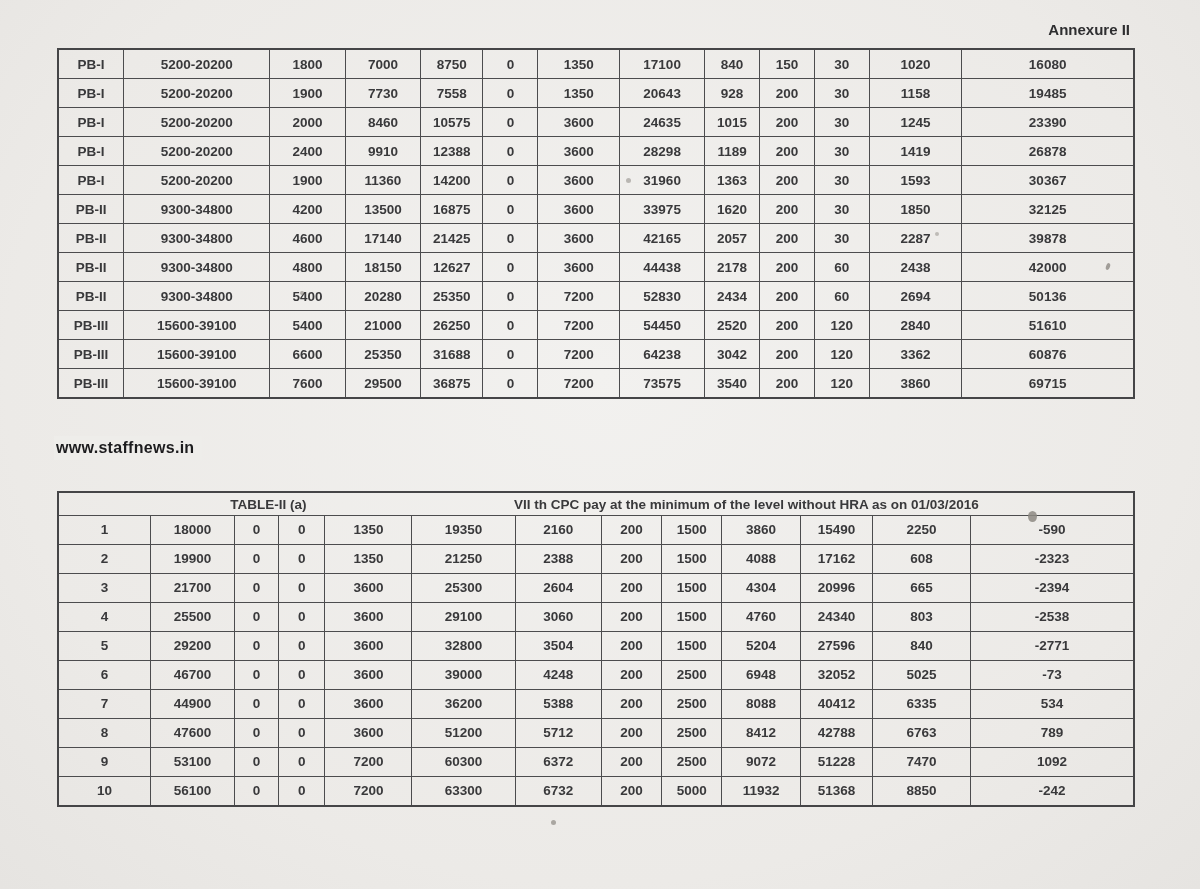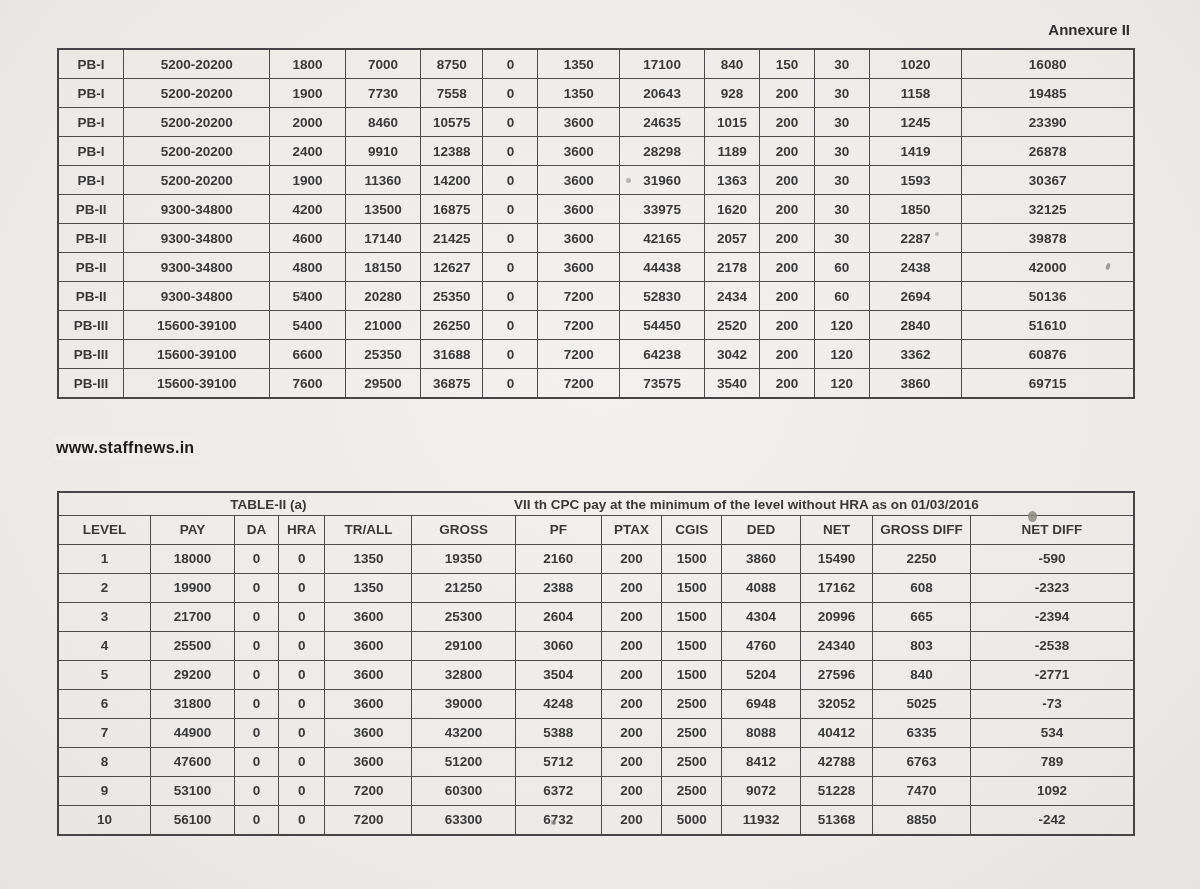--- a/index.html
+++ b/index.html
@@ -312,35 +312,20 @@
       <col style="width:9.1%">
     <col style="width:15.2%">
   </colgroup>
   <tbody>
     <tr class="title-row">
       <td colspan="13">
         <span class="title-label">TABLE-II (a)</span>
         <span class="title-text">VII th CPC pay at the minimum of the level without HRA as on 01/03/2016</span>
       </td>
     </tr>
-    <tr>
-      <th>LEVEL</th>
-      <th>PAY</th>
-      <th>DA</th>
-      <th>HRA</th>
-      <th>TR/ALL</th>
-      <th>GROSS</th>
-      <th>PF</th>
-      <th>PTAX</th>
-      <th>CGIS</th>
-      <th>DED</th>
-      <th>NET</th>
-      <th>GROSS DIFF</th>
-      <th>NET DIFF</th>
-    </tr>
   </tbody>
   <tbody>
       <tr>
         <td>1</td>
         <td>18000</td>
         <td>0</td>
         <td>0</td>
         <td>1350</td>
         <td>19350</td>
         <td>2160</td>
@@ -406,40 +391,40 @@
         <td>3504</td>
         <td>200</td>
         <td>1500</td>
         <td>5204</td>
         <td>27596</td>
         <td>840</td>
         <td>-2771</td>
       </tr>
       <tr>
         <td>6</td>
-        <td>31800</td>
+        <td>46700</td>
         <td>0</td>
         <td>0</td>
         <td>3600</td>
         <td>39000</td>
         <td>4248</td>
         <td>200</td>
         <td>2500</td>
         <td>6948</td>
         <td>32052</td>
         <td>5025</td>
         <td>-73</td>
       </tr>
       <tr>
         <td>7</td>
         <td>44900</td>
         <td>0</td>
         <td>0</td>
         <td>3600</td>
-        <td>43200</td>
+        <td>36200</td>
         <td>5388</td>
         <td>200</td>
         <td>2500</td>
         <td>8088</td>
         <td>40412</td>
         <td>6335</td>
         <td>534</td>
       </tr>
       <tr>
         <td>8</td>

